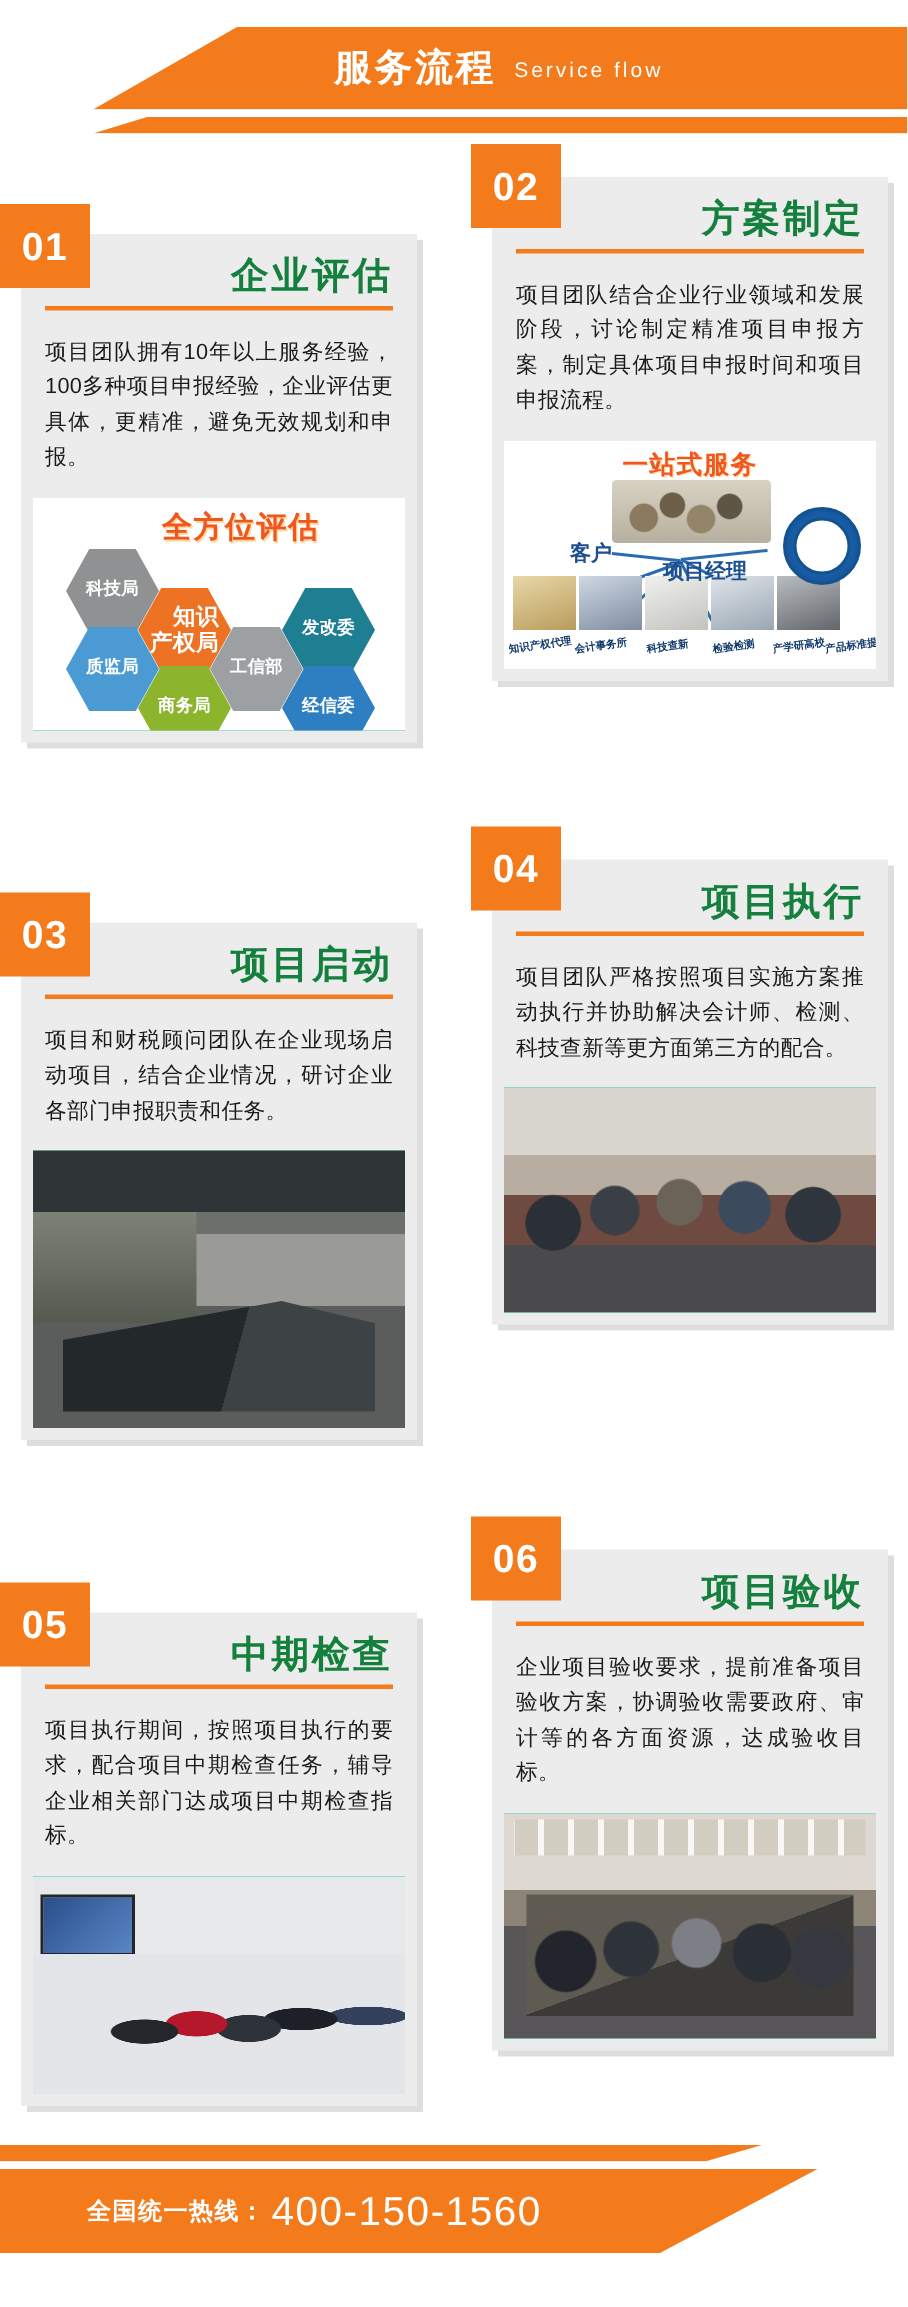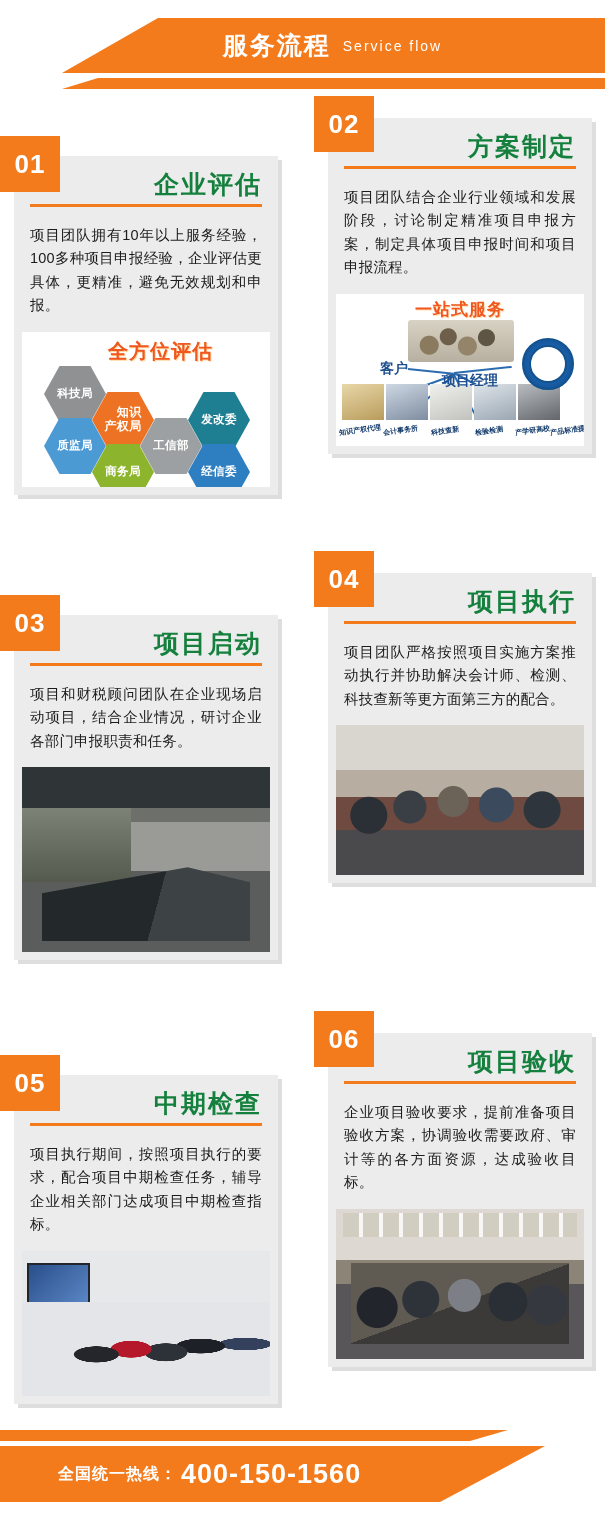--- a/index.html
+++ b/index.html
@@ -367,21 +367,21 @@
   }
   .footer-label {
     color: #ffffff;
     font-size: 16px;
     font-weight: bold;
     letter-spacing: 1px;
   }
   .footer-phone {
     color: #ffffff;
     font-size: 27px;
-    font-weight: bold;
+    font-weight: normal;
     letter-spacing: 1px;
     margin-left: 4px;
   }
 </style>
 </head>
 <body>
 
 <div class="header">
   <div class="header-band"></div>
   <div class="header-stripe"></div>
@@ -399,21 +399,21 @@
       <div class="badge">01</div>
       <div class="card-head">
         <span class="card-title">企业评估</span>
         <span class="title-rule"></span>
       </div>
       <div class="card-body">项目团队拥有10年以上服务经验，100多种项目申报经验，企业评估更具体，更精准，避免无效规划和申报。</div>
       <div class="card-media">
         <div class="hex-panel">
           <div class="hex-title">全方位评估</div>
           <div class="hex" style="left:22px; top:34px;  background:#8f9193;">科技局</div>
-          <div class="hex" style="left:70px; top:60px;  background:#ED7223; font-size:12px;">知识<br>产权局</div>
+          <div class="hex" style="left:70px; top:60px;  background:#ED7223; font-size:15px;">知识<br>产权局</div>
           <div class="hex" style="left:22px; top:86px;  background:#4B9AD4;">质监局</div>
           <div class="hex" style="left:118px;top:86px;  background:#9DA0A2;">工信部</div>
           <div class="hex" style="left:70px; top:112px; background:#8CB42C;">商务局</div>
           <div class="hex" style="left:166px;top:60px;  background:#1E7E92;">发改委</div>
           <div class="hex" style="left:166px;top:112px; background:#2E7FC1;">经信委</div>
         </div>
       </div>
     </div>
 
     <div class="card right" style="top:10px;">

